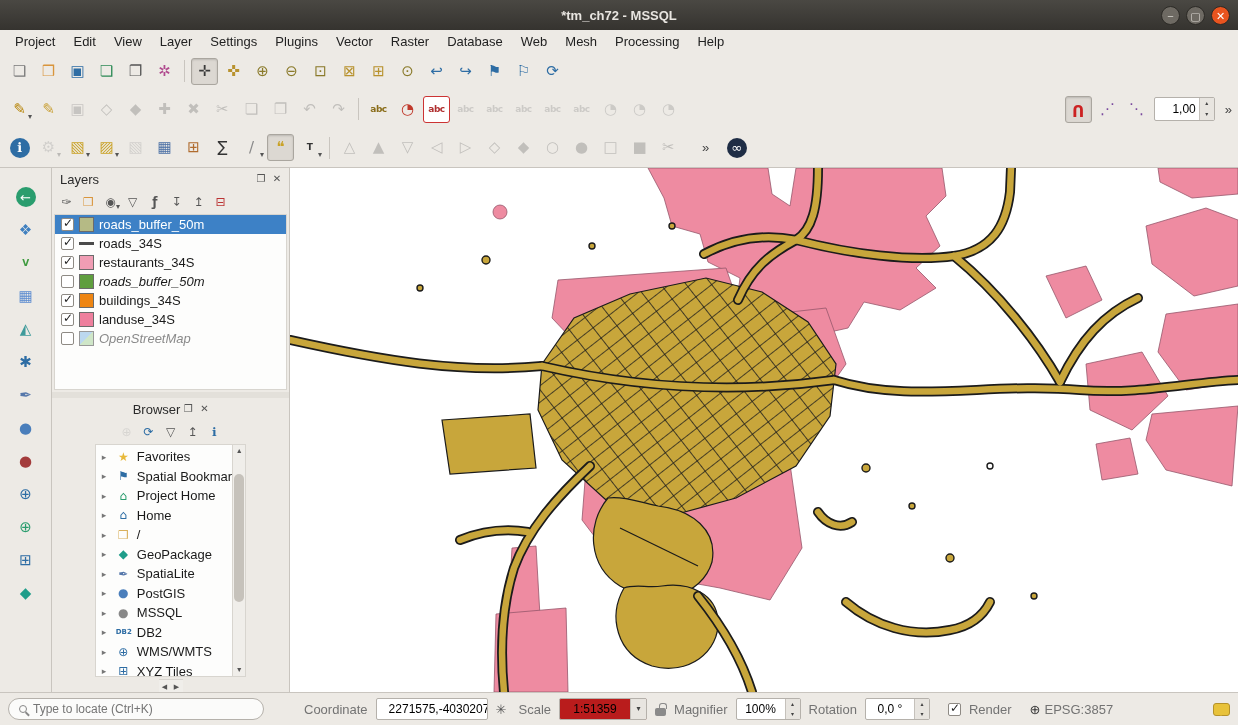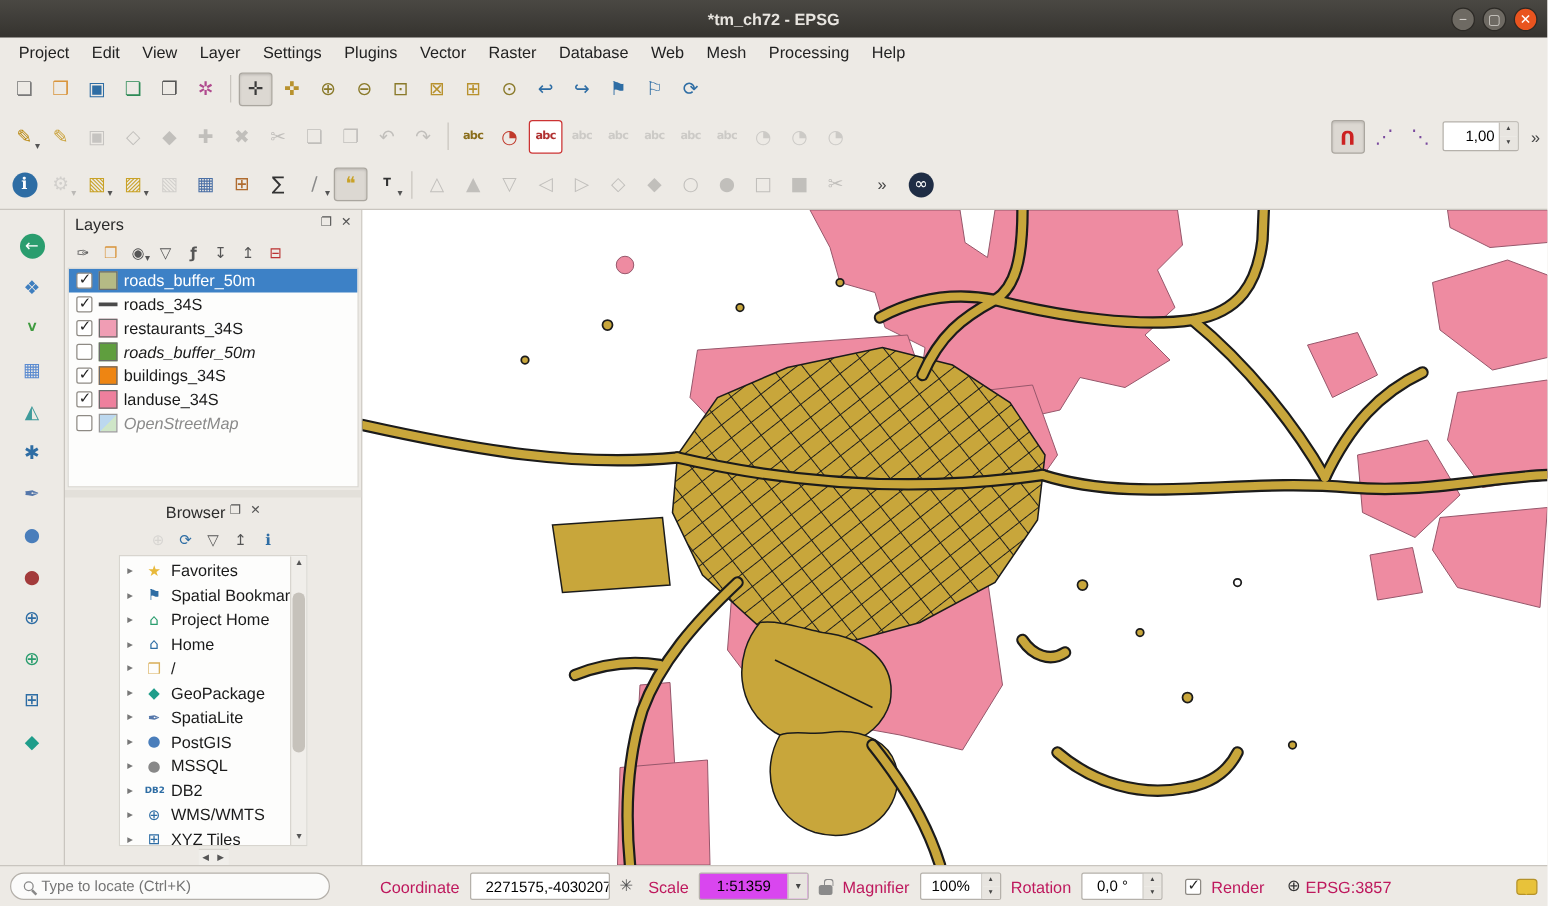--- a/index.html
+++ b/index.html
@@ -94,39 +94,39 @@
   
   .map{flex:1;position:relative;background:#fff;}
   .map svg{position:absolute;inset:0;width:100%;height:100%;}
 
   
   .statusbar{height:33px;background:var(--status-bg);border-top:1px solid var(--chrome-border);display:flex;align-items:center;gap:8px;padding:0 8px;}
   .locate{width:256px;height:22px;border:1px solid #b5b1ab;border-radius:11px;background:#fbfbfa;display:flex;align-items:center;gap:6px;padding:0 10px;}
   .locate input{border:none;outline:none;background:transparent;flex:1;font-size:12px;font-family:inherit;color:#8b5cf6;}
   .mag{width:8px;height:8px;border:1.5px solid #888;border-radius:50%;position:relative;flex:none;}
   .mag::after{content:"";width:5px;height:1.5px;background:#888;position:absolute;right:-4px;bottom:-2px;transform:rotate(45deg);}
-  .sb-label{color:#be185d;}
+  .sb-label{color:#737373;}
   .sb-input{height:22px;background:#fff;border:1px solid #b5b1ab;border-radius:2px;font-size:12px;text-align:center;font-family:inherit;}
-  .combo{display:flex;height:22px;border:1px solid #b5b1ab;border-radius:2px;background:#d946ef;align-items:center;}
+  .combo{display:flex;height:22px;border:1px solid #b5b1ab;border-radius:2px;background:#b91c1c;align-items:center;}
   .combo input{border:none;outline:none;width:70px;font-size:12px;text-align:center;font-family:inherit;background:transparent;}
   .combo .drop{width:16px;height:100%;background:#e8e5e0;border-left:1px solid #c5c1bb;font-size:8px;text-align:center;line-height:20px;color:#444;}
   .spinfield{display:flex;height:22px;border:1px solid #b5b1ab;border-radius:2px;background:#fff;align-items:center;}
   .spinfield input{border:none;outline:none;width:48px;font-size:12px;text-align:center;font-family:inherit;background:transparent;}
   .lock{width:11px;height:8px;background:#8a8a8a;border-radius:2px;position:relative;margin-top:5px;flex:none;}
   .lock::before{content:"";position:absolute;top:-5px;left:4px;width:6px;height:5px;border:1.5px solid #8a8a8a;border-bottom:none;border-radius:3px 3px 0 0;}
   .status-icon{font-size:13px;color:#555;font-family:"DejaVu Sans",sans-serif;}
   .balloon{width:17px;height:13px;background:#e8c23a;border:1px solid #b5922a;border-radius:3px;position:relative;flex:none;}
   .balloon::after{content:"";position:absolute;bottom:-5px;left:3px;border:4px solid transparent;border-top:5px solid #e8c23a;}
   .crs{display:flex;align-items:center;gap:4px;}
 </style>
 </head>
 <body>
 
 <div class="titlebar">
-  <div class="title">*tm_ch72 - EPSG</div>
+  <div class="title">*tm_ch72 - MSSQL</div>
   <div class="win-controls">
     <span class="winbtn">−</span>
     <span class="winbtn">▢</span>
     <span class="winbtn close">✕</span>
   </div>
 </div>
 
 <div class="menubar">
 
 <span class="menu-item">Project</span>

